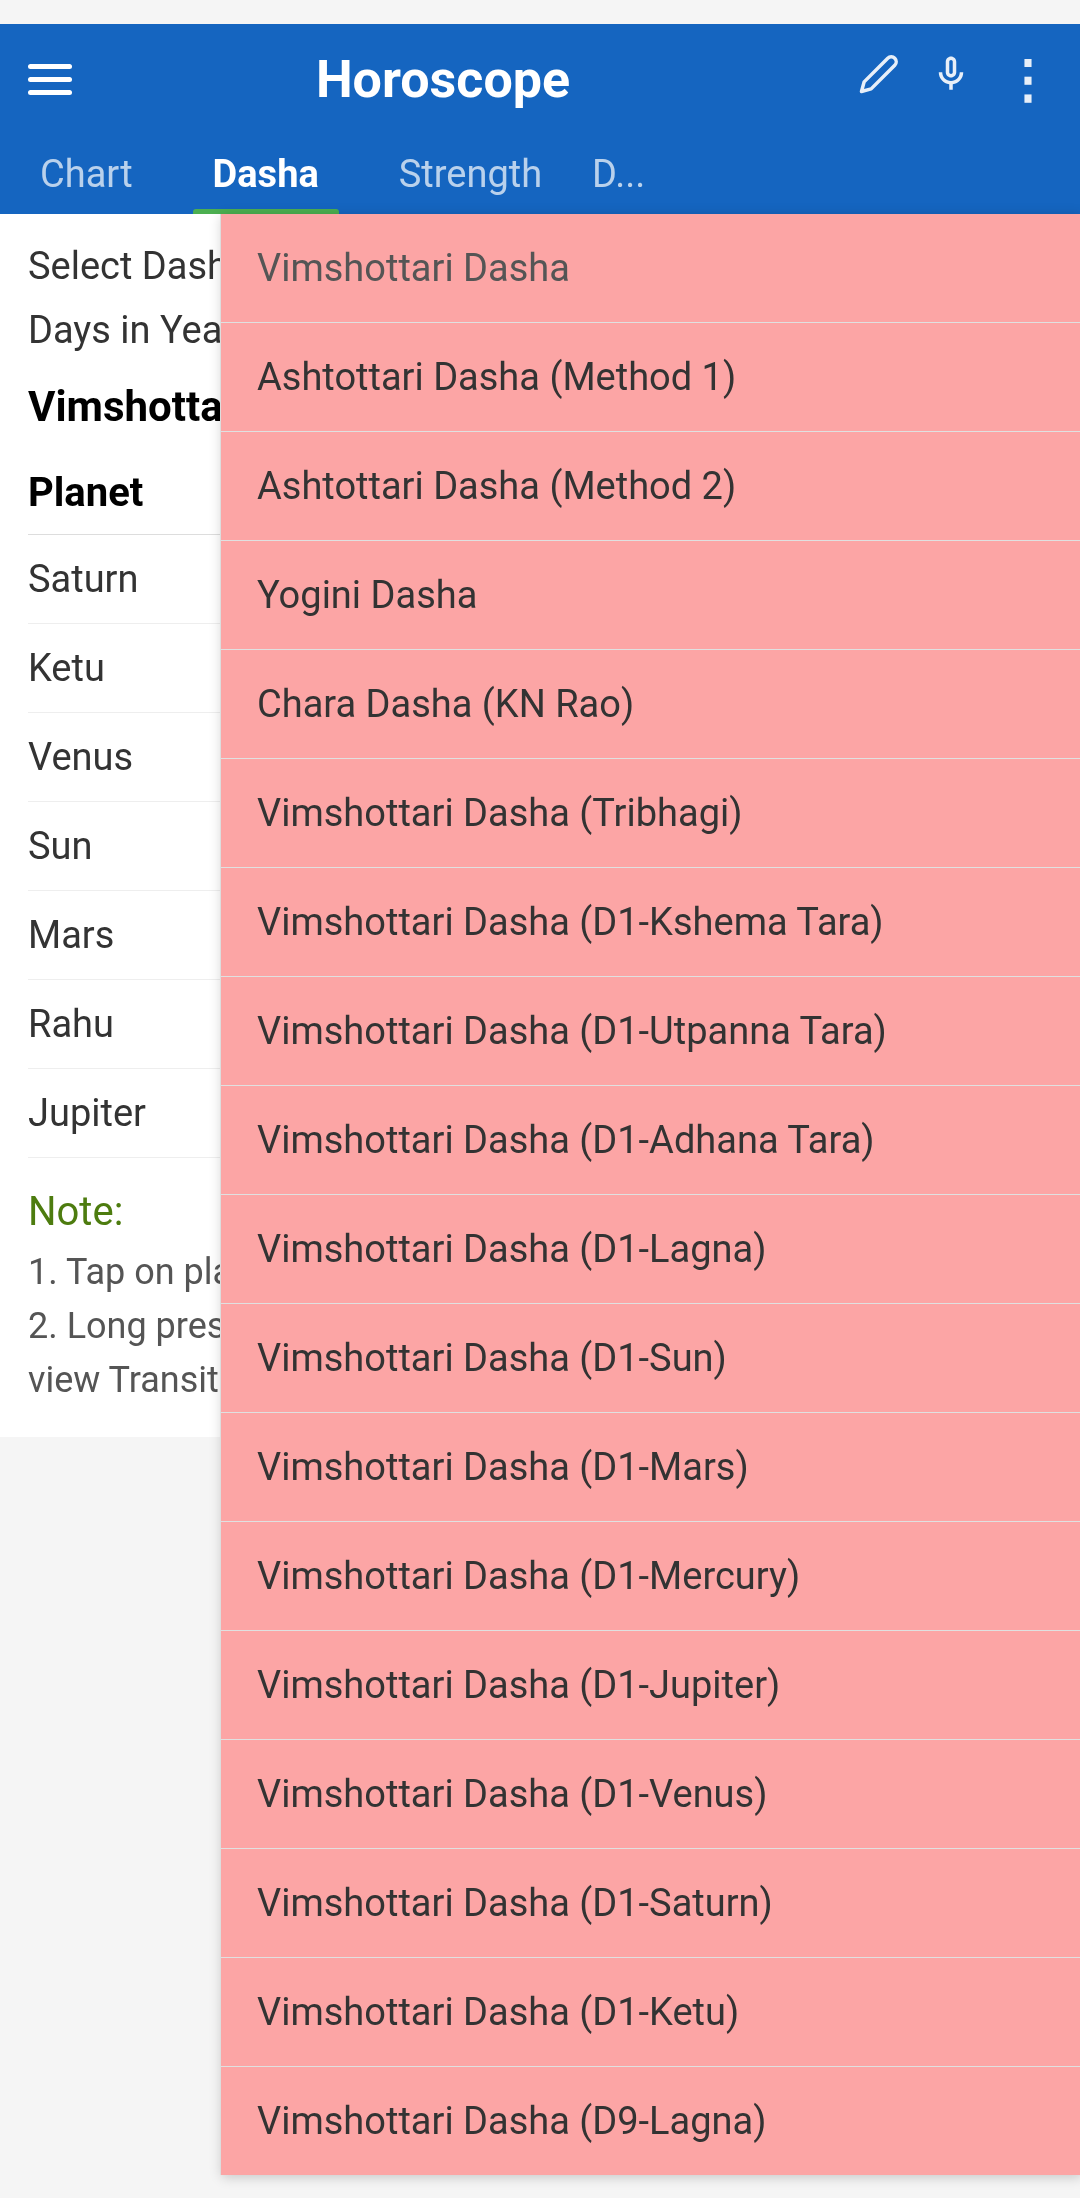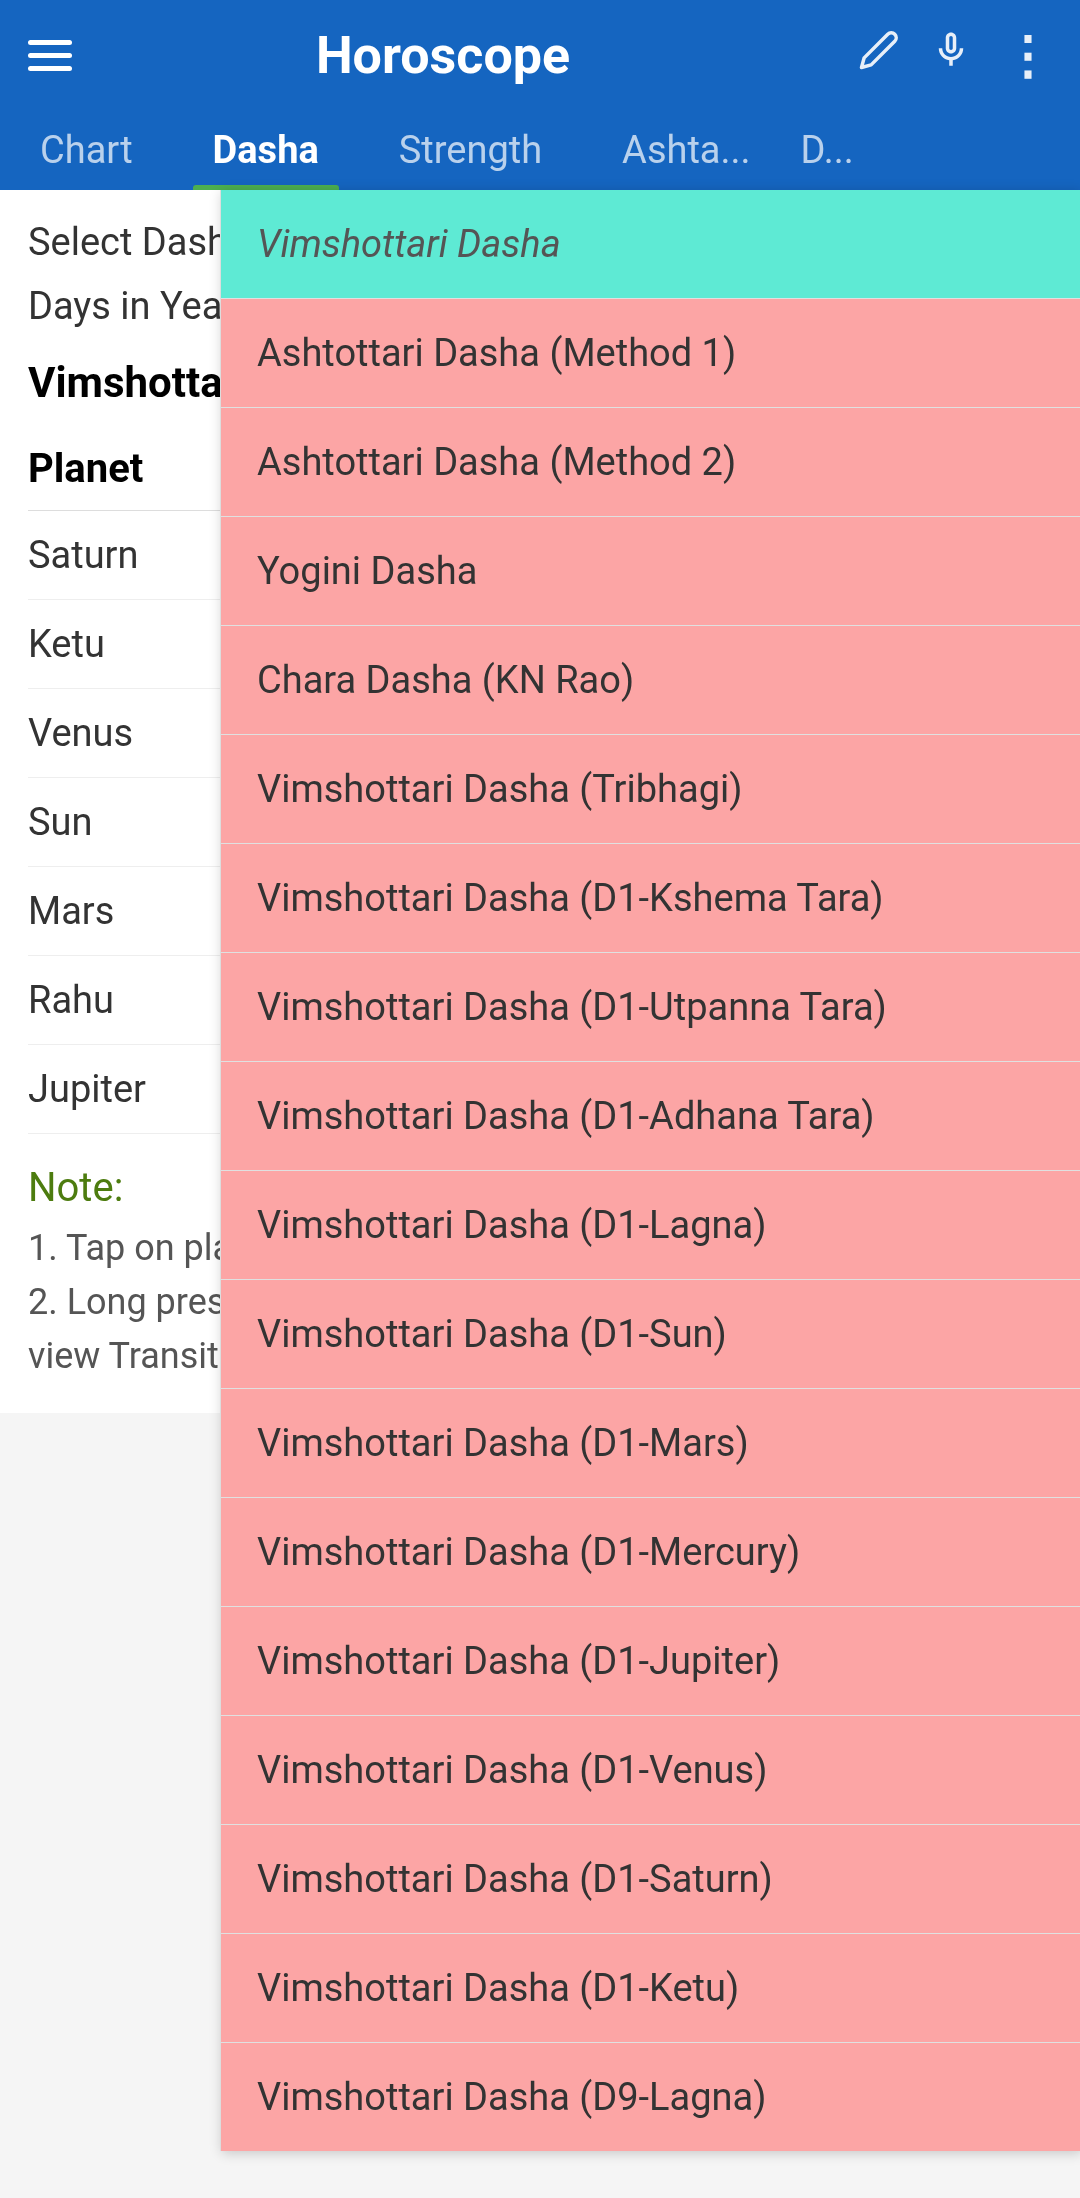--- a/index.html
+++ b/index.html
@@ -16,20 +16,21 @@
     
     .header {
       background: #1565C0;
       height: 110px;
       display: flex;
       align-items: center;
       padding: 0 28px;
       gap: 0;
       position: relative;
       z-index: 10;
+      margin-top: 24px;
     }
     .header-menu-icon {
       display: flex;
       flex-direction: column;
       gap: 8px;
       cursor: pointer;
       margin-right: 40px;
     }
     .header-menu-icon span {
       display: block;
@@ -182,22 +183,21 @@
     .dropdown-item {
       padding: 32px 36px;
       font-size: 38px;
       color: #333;
       border-bottom: 1px solid #e0e0e0;
       cursor: pointer;
       background: #fca5a5;
     }
     .dropdown-item:first-child {
       color: #555;
-      background: #5eead4;
-      font-style: italic;
+      background: #fca5a5;
     }
     .dropdown-item:last-child {
       border-bottom: none;
     }
   </style>
 </head>
 <body>
 
 <div class="header">
   <div class="header-menu-icon">
@@ -218,21 +218,20 @@
       </svg>
     </span>
     <span class="header-icon" style="font-size:52px;font-weight:bold;letter-spacing:-2px;color:white;">⋮</span>
   </div>
 </div>
 
 <div class="tabs-bar">
   <div class="tab">Chart</div>
   <div class="tab active">Dasha</div>
   <div class="tab">Strength</div>
-  <div class="tab">Ashta...</div>
   <div class="tab-more">D...</div>
 </div>
 
 <div class="main-content">
 
   <div class="left-panel">
     <div class="select-label">Select Dasha Ty</div>
     <div class="days-label">Days in Year: 36</div>
     <div class="section-title">Vimshottari Da</div>
 

